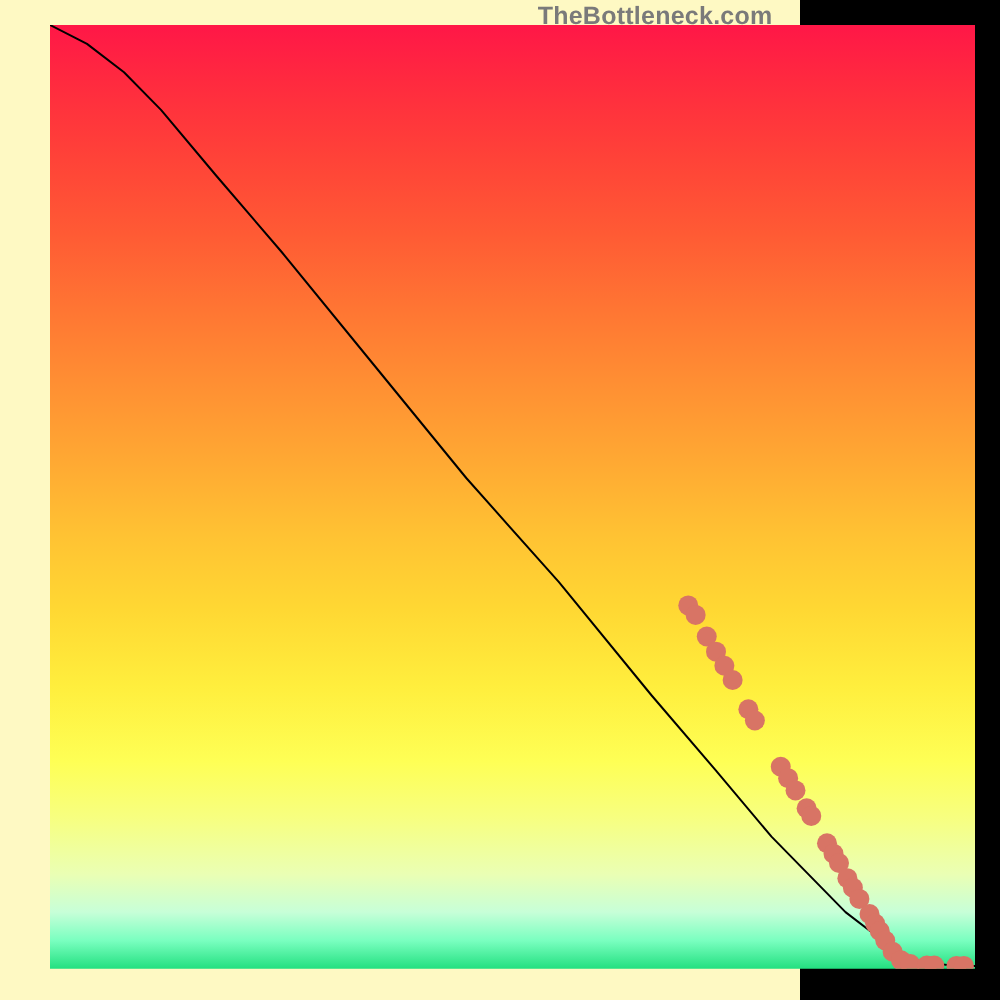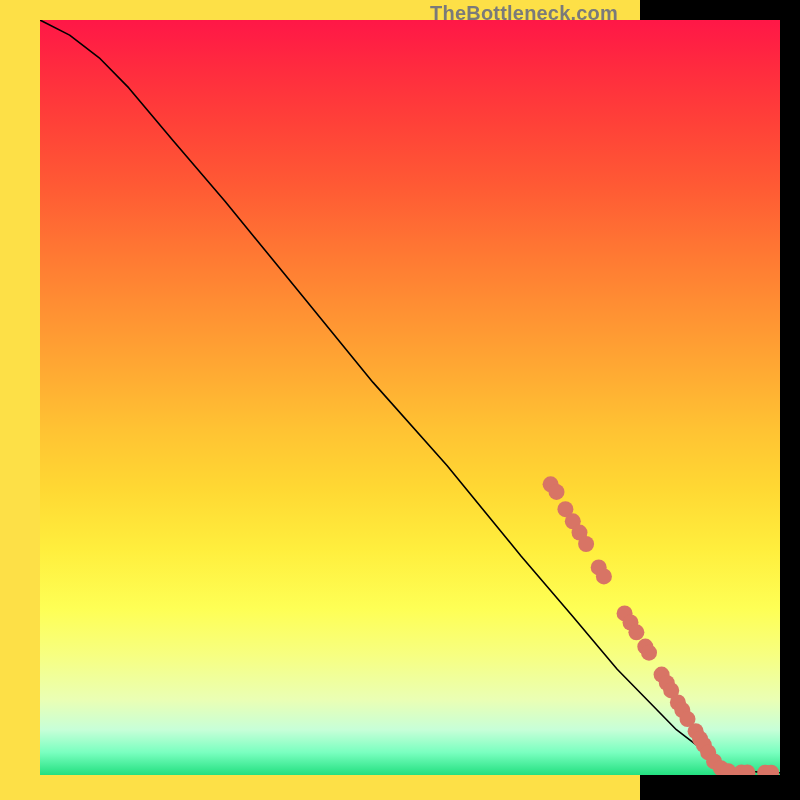--- a/index.html
+++ b/index.html
@@ -8,21 +8,21 @@
     width: 800px;
     height: 800px;
     overflow: hidden;
     background: #000;
     font-family: Arial, Helvetica, sans-serif;
   }
   .frame {
     position: relative;
     width: 640px;
     height: 800px;
-    background: #fde047;
+    background: #fef9c3;
     text-decoration: underline;
   }
   .plot-area {
     position: absolute;
     left: 40px;   
     top: 20px;    
     width: 740px;
     height: 755px;
     
     background: linear-gradient(to bottom,

